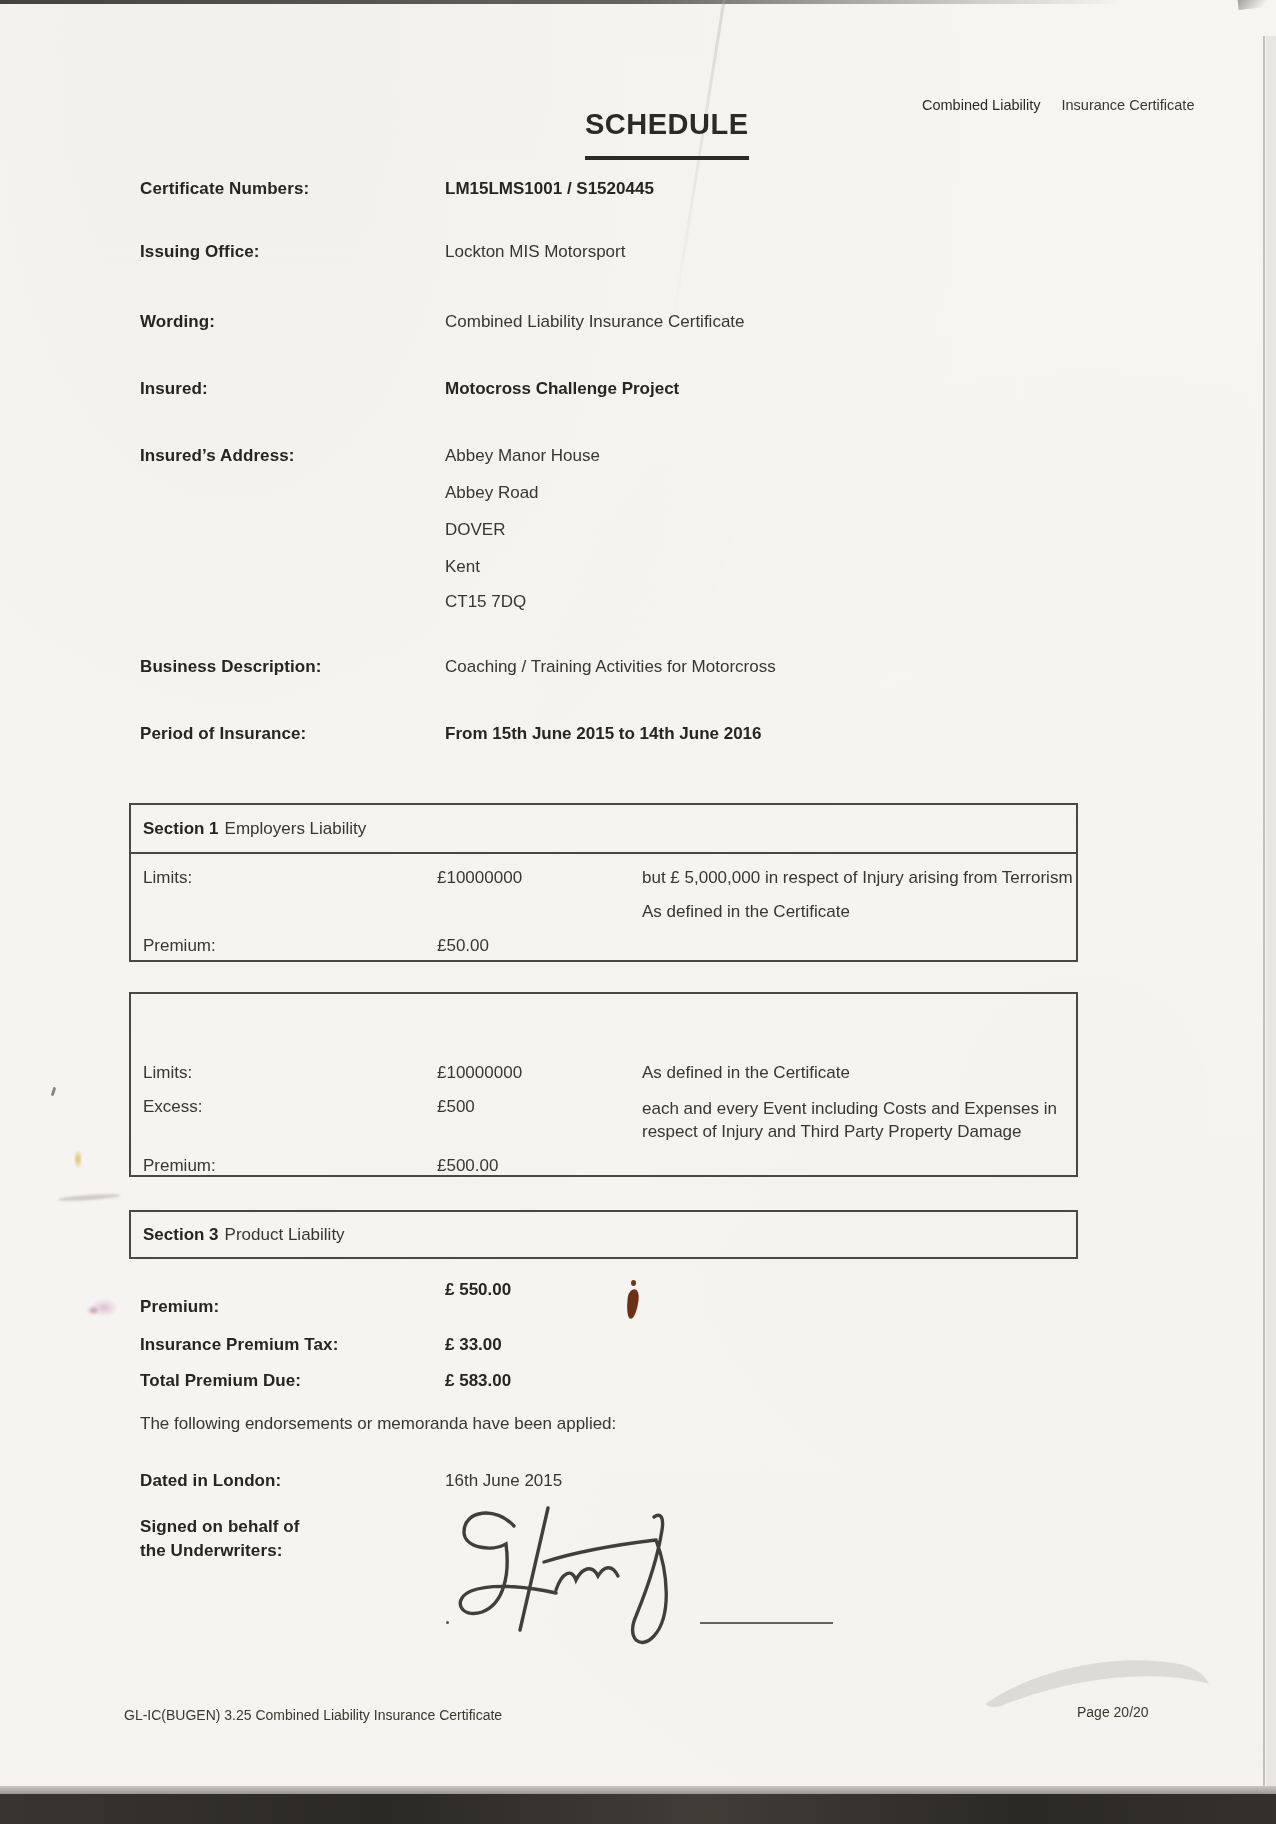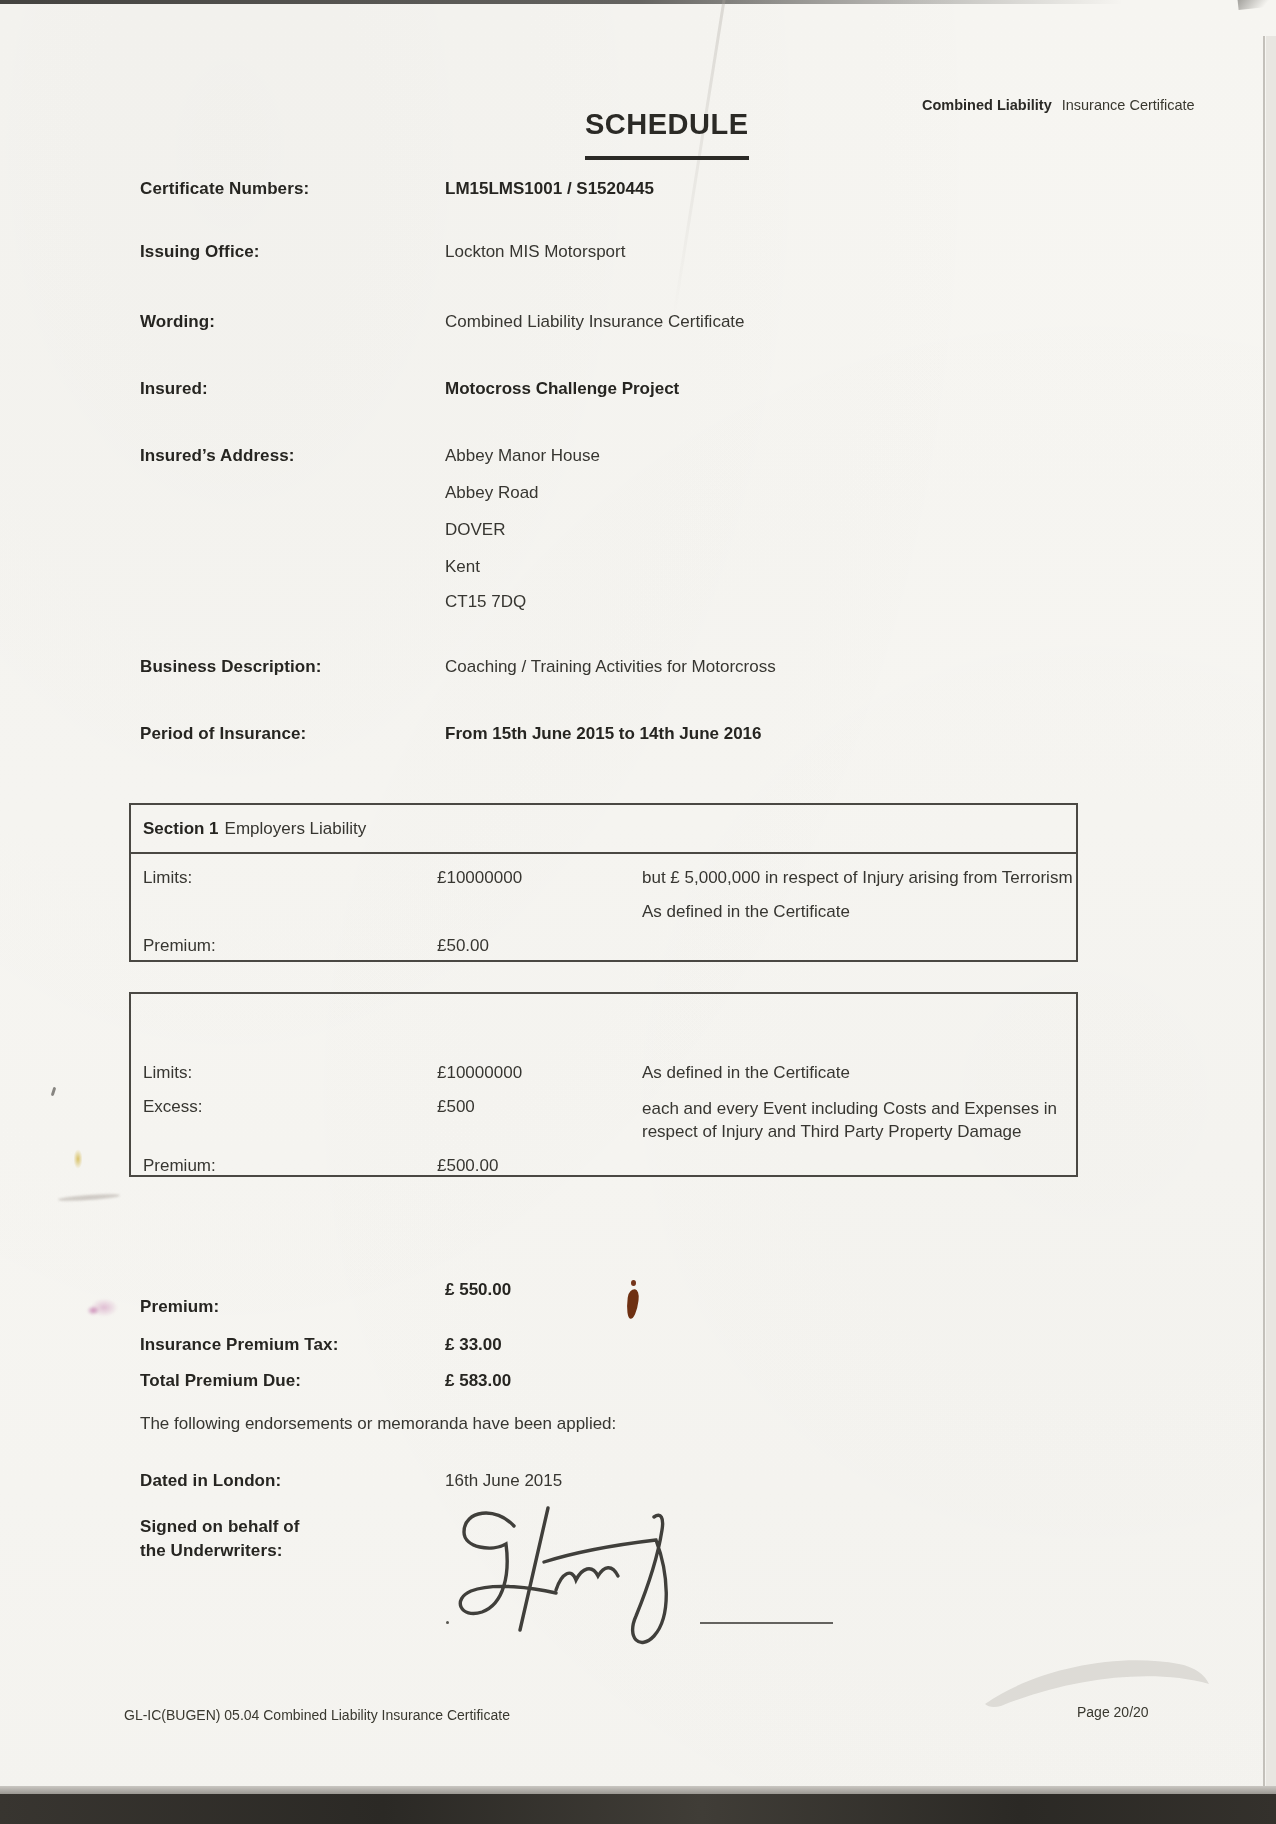--- a/index.html
+++ b/index.html
@@ -18,21 +18,21 @@
   .nw{white-space:nowrap;}
   .lbl{position:absolute;font-size:17px;font-weight:bold;color:#262521;white-space:nowrap;letter-spacing:.1px;}
   .val{position:absolute;font-size:17px;color:#373631;white-space:nowrap;}
   .val.b{font-weight:bold;color:#262521;}
   .title{
     position:absolute;left:585px;top:108px;
     font-size:29px;font-weight:bold;letter-spacing:.5px;color:#2b2a26;
     border-bottom:4px solid #2b2a26;padding-bottom:15px;
   }
   .hdr-right{position:absolute;left:922px;top:97px;font-size:14.5px;color:#39382f;white-space:nowrap;}
-  .hdr-right .bp{font-weight:bold;margin-right:10px;color:#2b2a26;}
+  .hdr-right .bp{font-weight:normal;margin-right:21px;color:#2b2a26;}
   .box{position:absolute;left:129px;width:949px;border:2px solid #4a4843;box-sizing:border-box;}
   .box-head{height:47px;border-bottom:2px solid #4a4843;display:flex;align-items:center;padding-left:12px;font-size:17px;color:#373631;}
   .box-head .bp{font-weight:bold;margin-right:6px;color:#262521;}
   .box-head.noline{border-bottom:none;height:45px;}
   .brow-l{position:absolute;left:12px;font-size:17px;color:#373631;white-space:nowrap;}
   .brow-v{position:absolute;left:306px;font-size:17px;color:#373631;white-space:nowrap;}
   .brow-d{position:absolute;left:511px;font-size:17px;color:#373631;}
   .footer{position:absolute;font-size:14px;color:#39382f;white-space:nowrap;}
   .sig-underline{position:absolute;left:700px;top:1622px;width:133px;height:2px;background:#4a4945;opacity:.85;}
   
@@ -121,20 +121,26 @@
     <div class="brow-l" style="top:69px">Limits:</div>
     <div class="brow-v" style="top:69px">£10000000</div>
     <div class="brow-d nw" style="top:69px">As defined in the Certificate</div>
     <div class="brow-l" style="top:103px">Excess:</div>
     <div class="brow-v" style="top:103px">£500</div>
     <div class="brow-d" style="top:103px;width:432px;line-height:23px">each and every Event including Costs and Expenses in respect of Injury and Third Party Property Damage</div>
     <div class="brow-l" style="top:162px">Premium:</div>
     <div class="brow-v" style="top:162px">£500.00</div>
   </div>
 
+  <div class="box" style="top:1210px;height:49px">
+    <div class="box-head noline">
+        <span class="bp">Section 3</span>
+        <span>Product Liability</span>
+      </div>
+  </div>
 
   <div class="lbl" style="left:140px;top:1297px">Premium:</div>
   <div class="val b" style="left:445px;top:1280px">£ 550.00</div>
   <div class="lbl" style="left:140px;top:1335px">Insurance Premium Tax:</div>
   <div class="val b" style="left:445px;top:1335px">£ 33.00</div>
   <div class="lbl" style="left:140px;top:1371px">Total Premium Due:</div>
   <div class="val b" style="left:445px;top:1371px">£ 583.00</div>
 
   <div class="val" style="left:140px;top:1414px">The following endorsements or memoranda have been applied:</div>
 
@@ -159,18 +165,18 @@
   <div class="speck-brown"></div>
   <div class="speck-brown2"></div>
   <div class="speck-yellow"></div>
   <div class="speck-comma"></div>
   <div class="speck-wisp"></div>
 
   <svg class="swoosh" width="228" height="62" viewBox="0 0 228 62">
     <path d="M2,56 C50,22 132,4 196,16 C212,19 222,27 226,36 C168,20 88,30 18,58 C11,60 5,59 2,56 Z" fill="#dbd9d4"></path>
   </svg>
 
-  <div class="footer" style="left:124px;top:1707px">GL-IC(BUGEN) 05.04 Combined Liability Insurance Certificate</div>
+  <div class="footer" style="left:124px;top:1707px">GL-IC(BUGEN) 3.25 Combined Liability Insurance Certificate</div>
   <div class="footer" style="left:1077px;top:1704px">Page 20/20</div>
 
   <div class="bottom-gray"></div>
   <div class="bottom-dark"></div>
 </div>
 
 </body></html>

